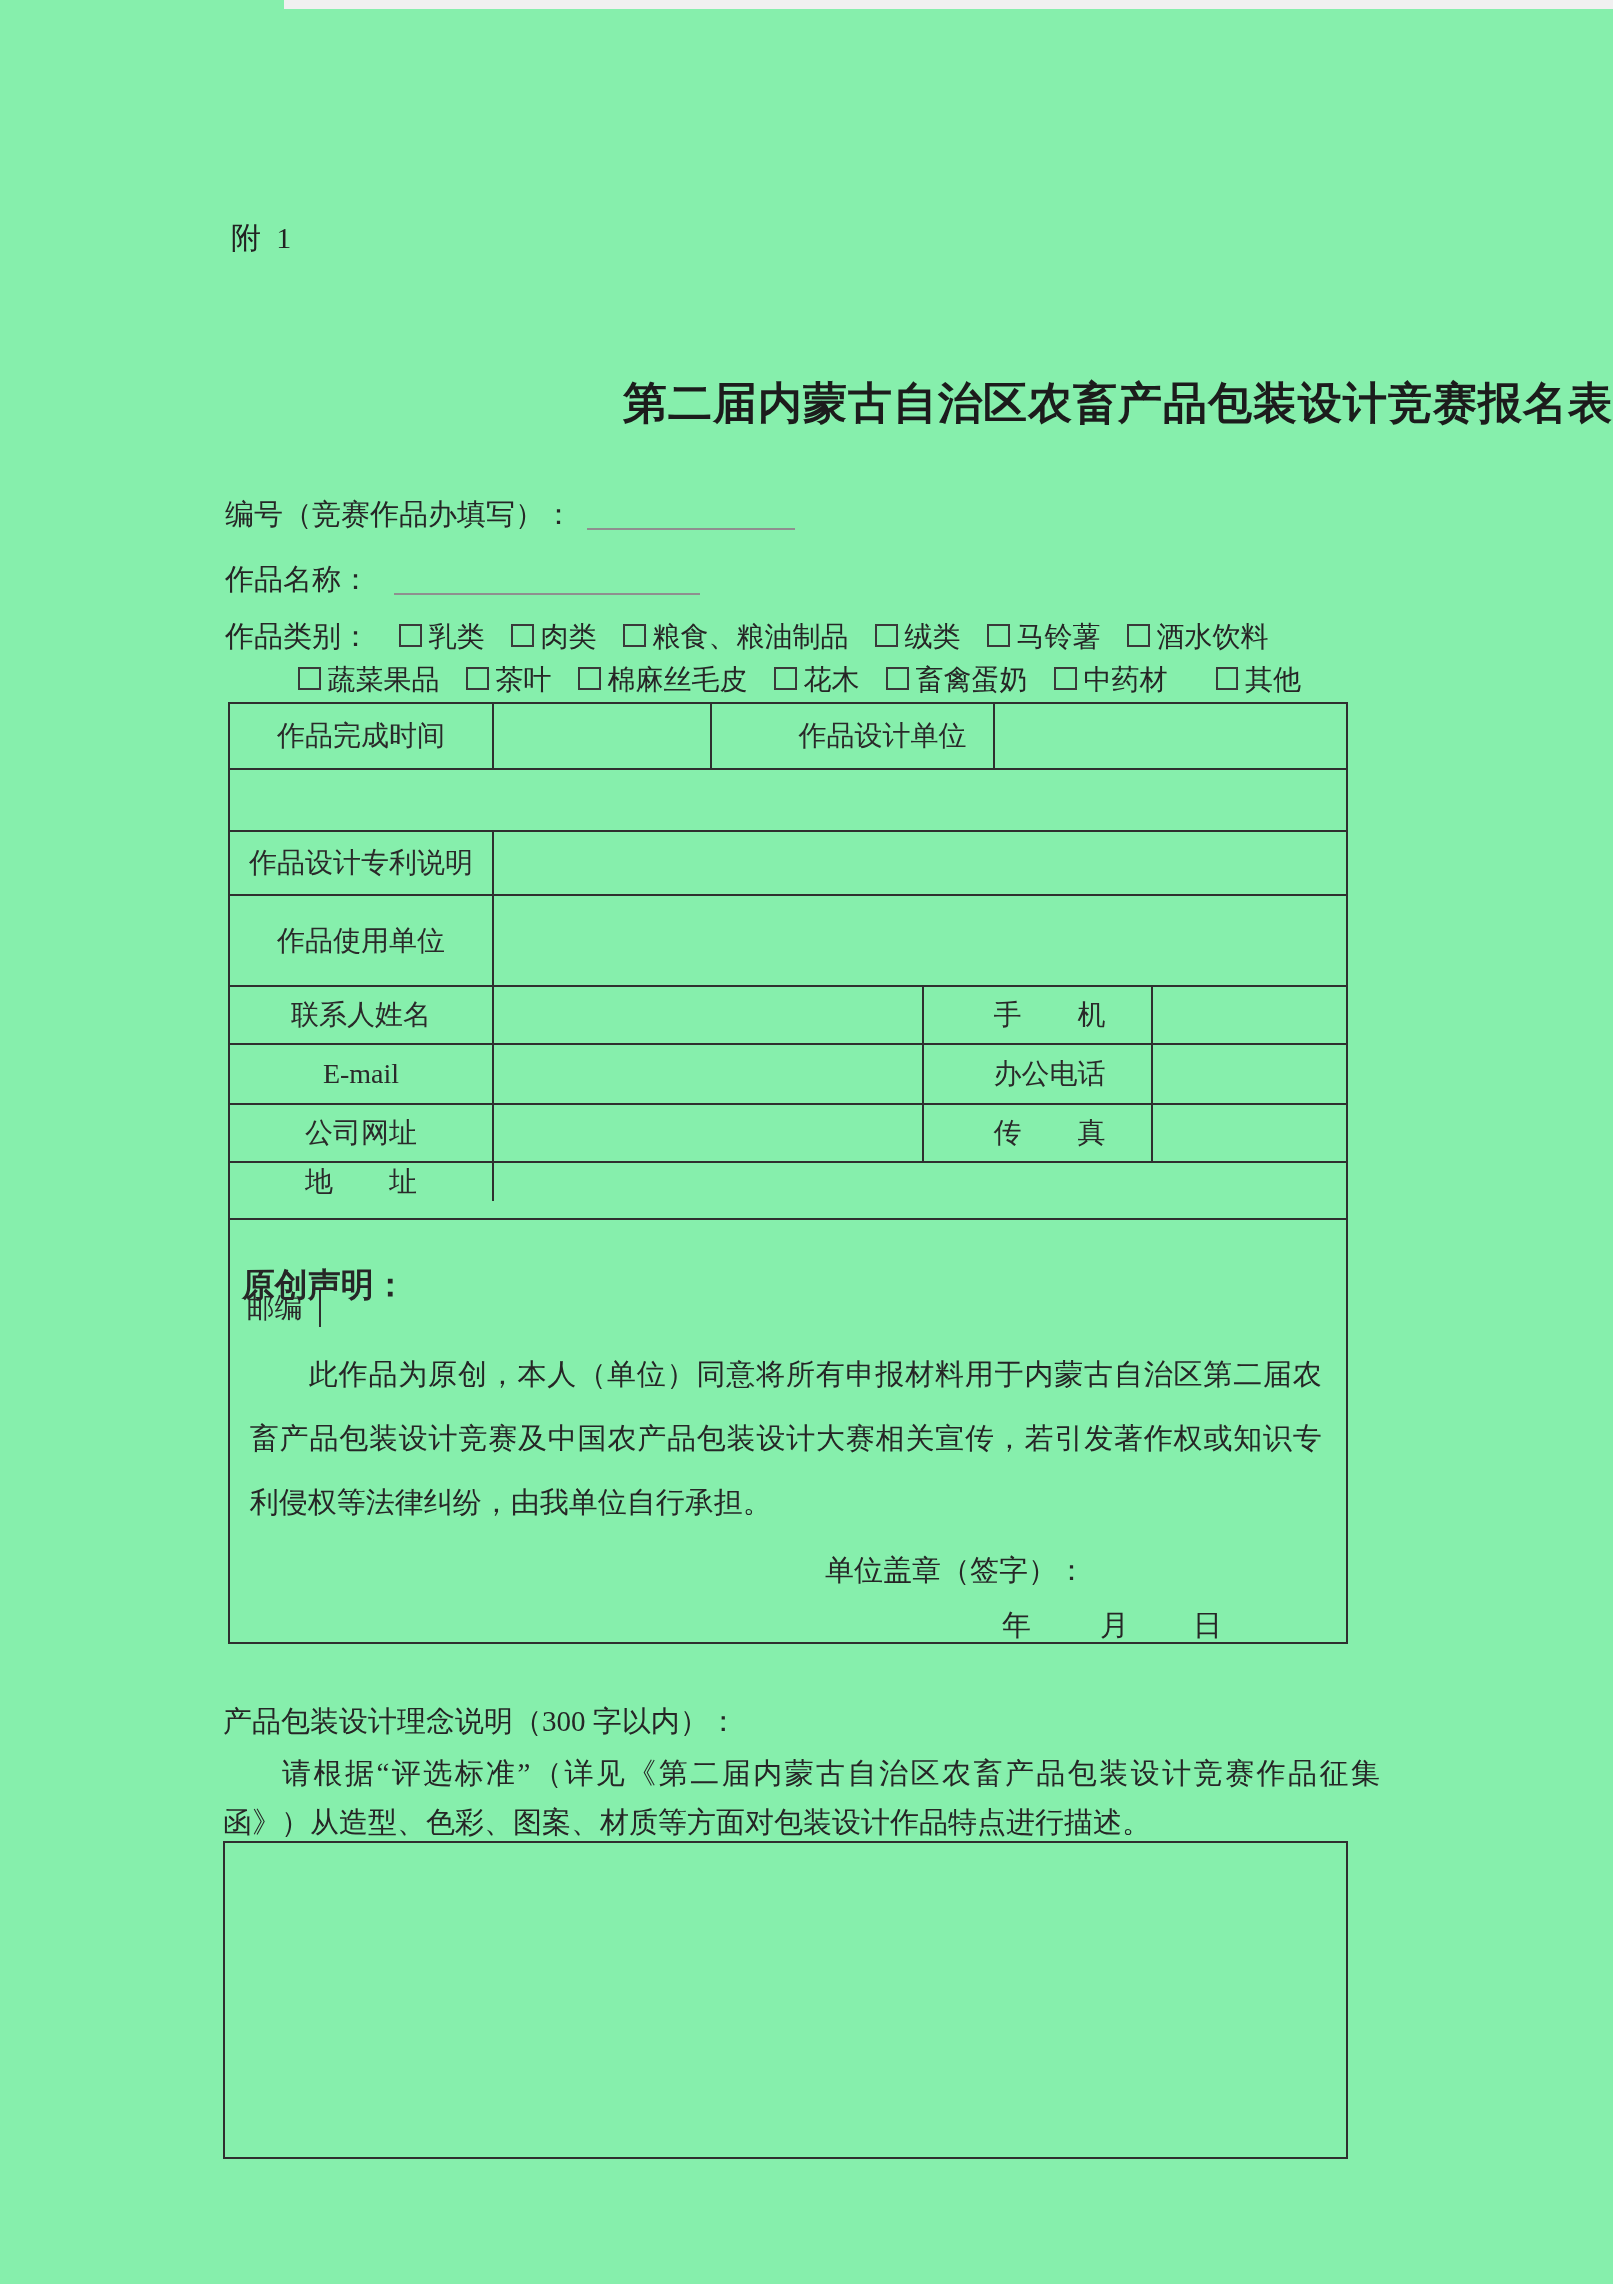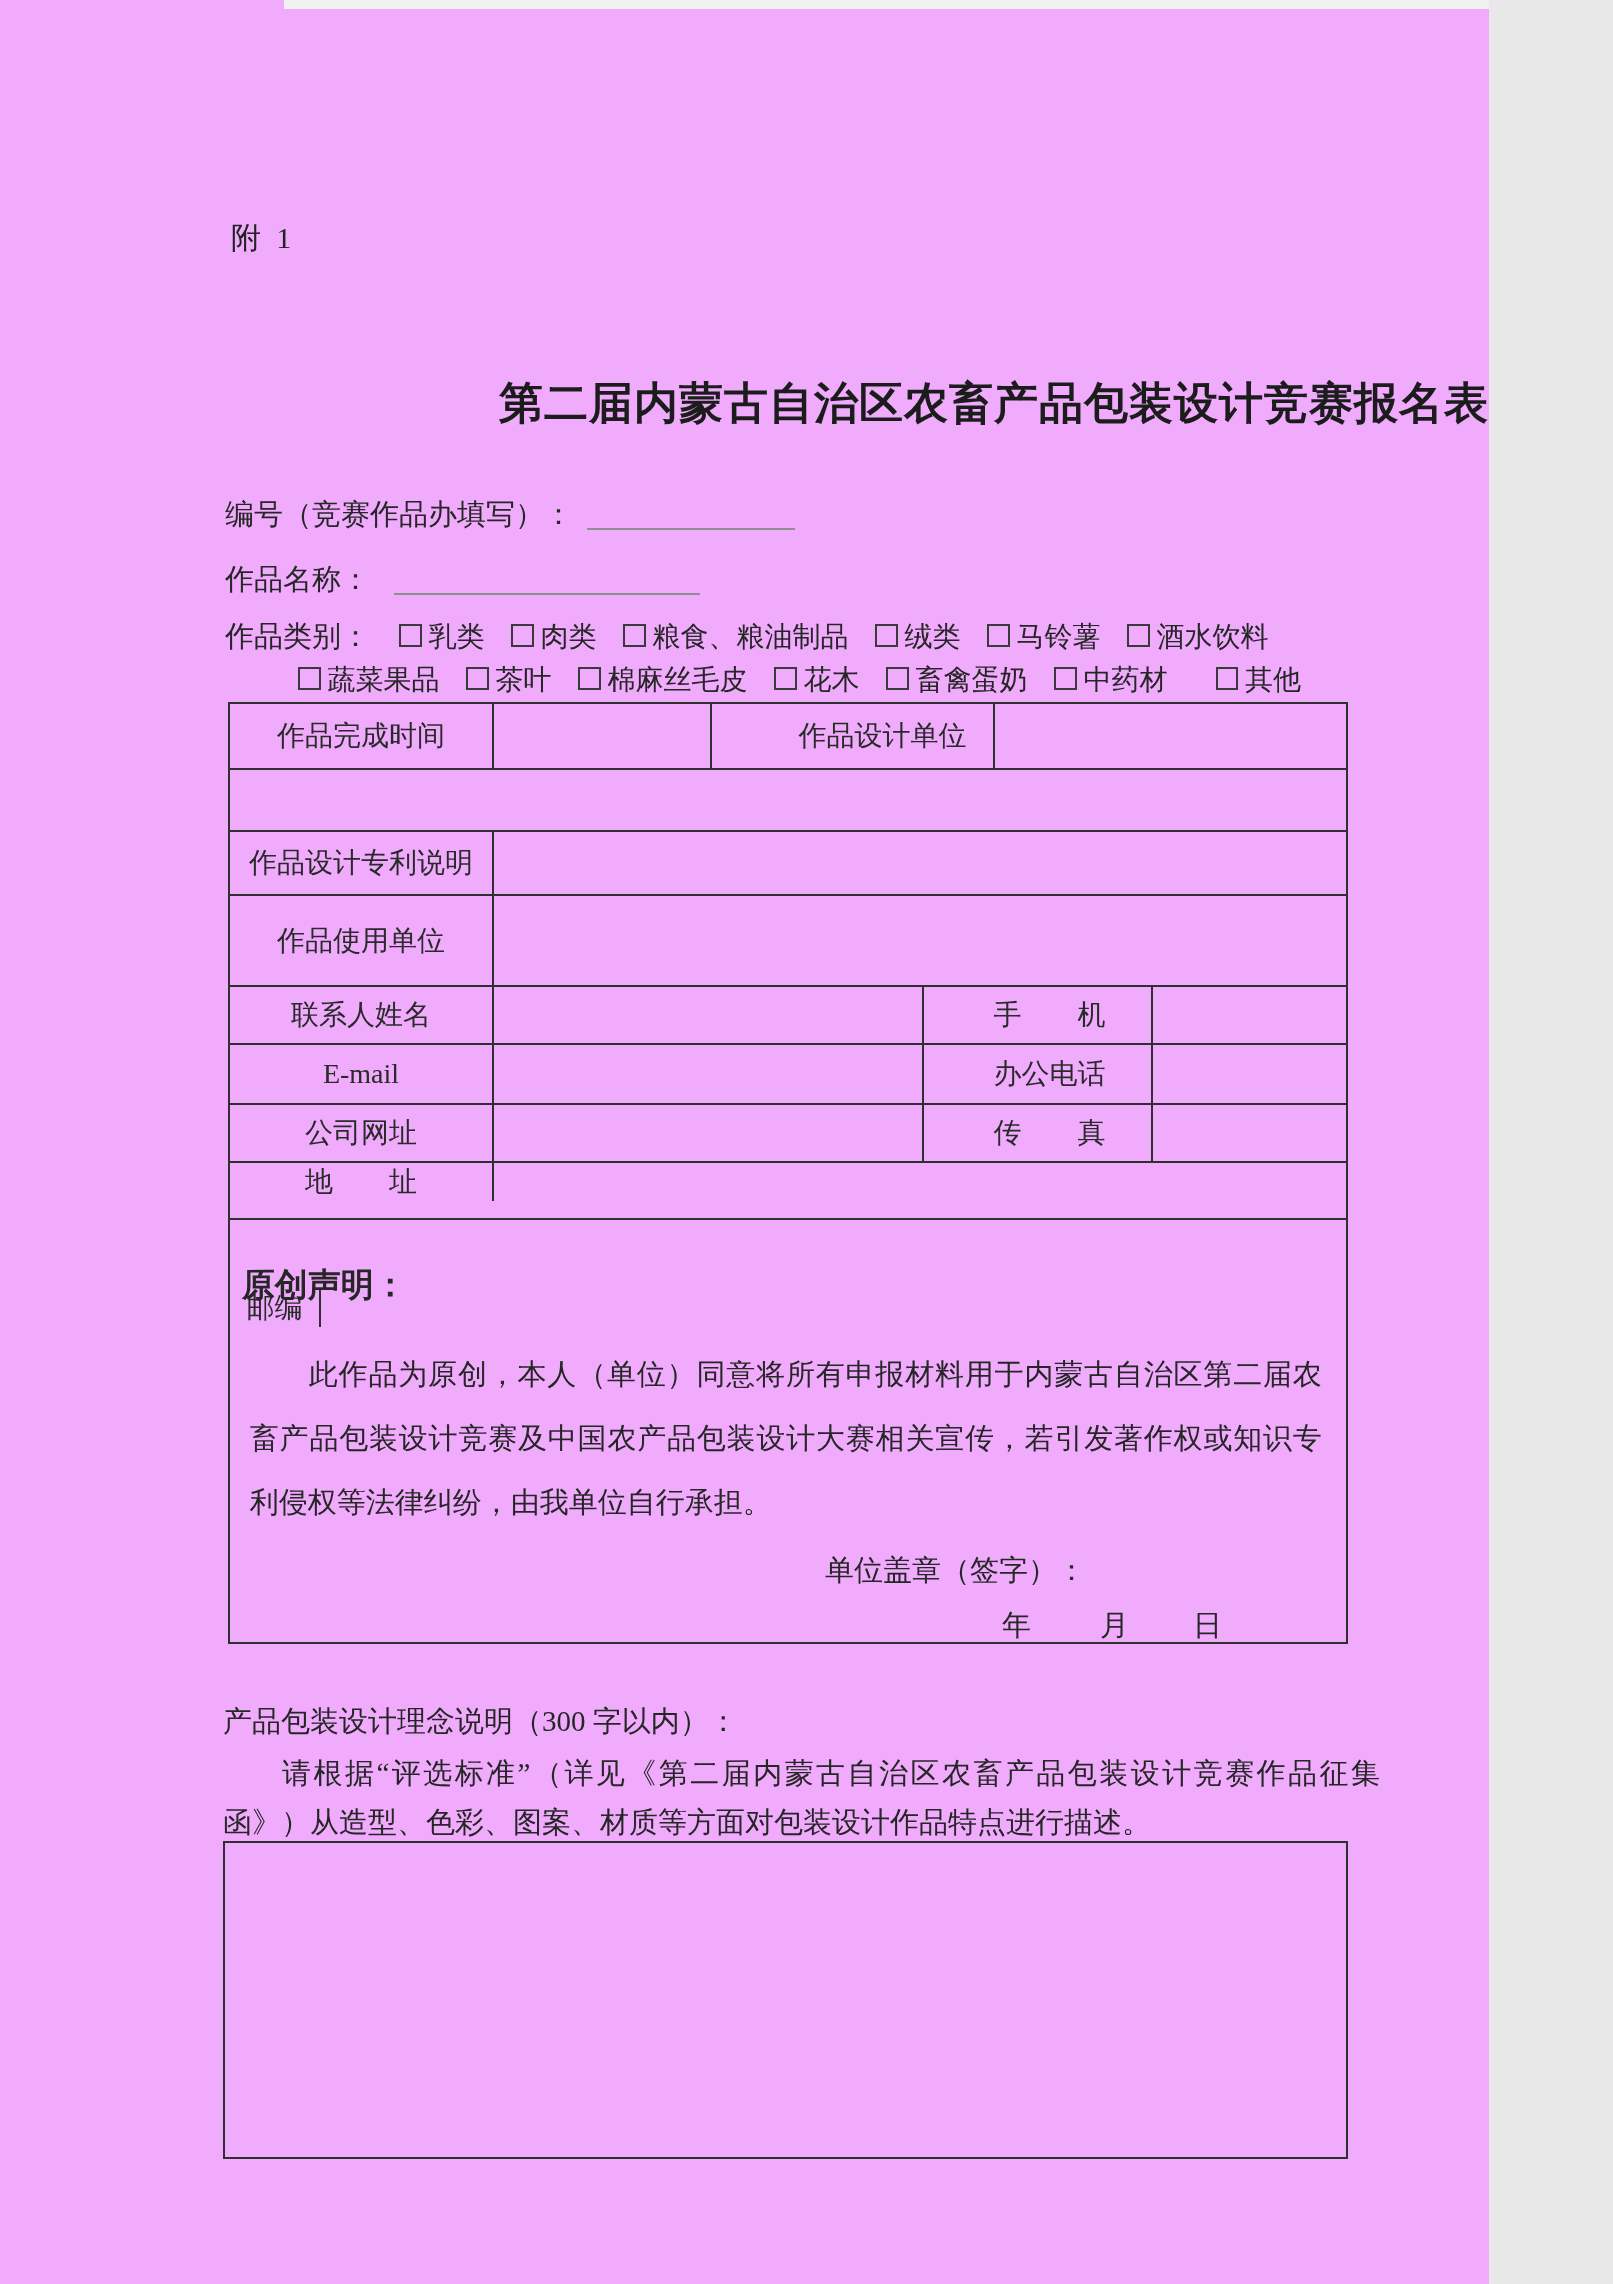--- a/index.html
+++ b/index.html
@@ -1,19 +1,19 @@
 <!DOCTYPE html>
 <html lang="zh"><head>
 <meta charset="utf-8">
 <style>
   html,body{margin:0;padding:0;background:#e8e8e8;}
   .page{
     position:relative;
-    width:1489px;height:2285px;
-    background:#f0abfc;
+    width:1613px;height:2285px;
+    background:#86efac;
     font-family:"Liberation Serif","DejaVu Serif",serif;
     color:#222;
     overflow:hidden;
   }
   .scan-artifact-top{
     position:absolute;top:0;left:284px;width:1329px;height:8.8px;
     background:#f0f0f0;
   }
   .attachment{
     position:absolute;top:218px;left:231px;

